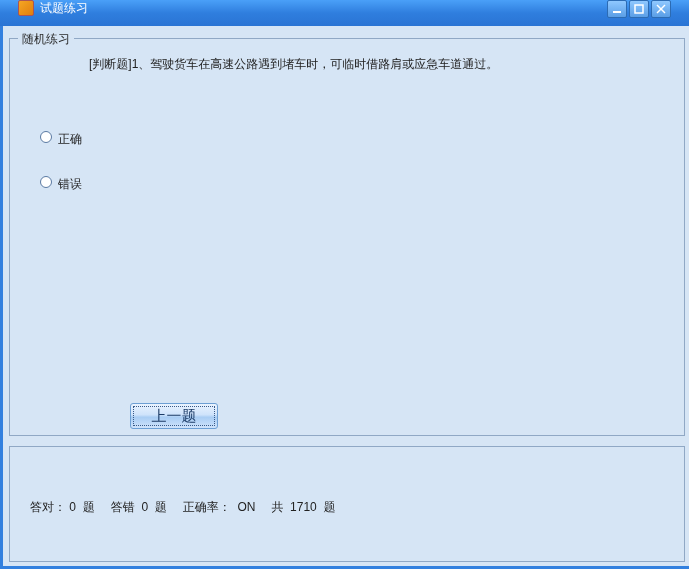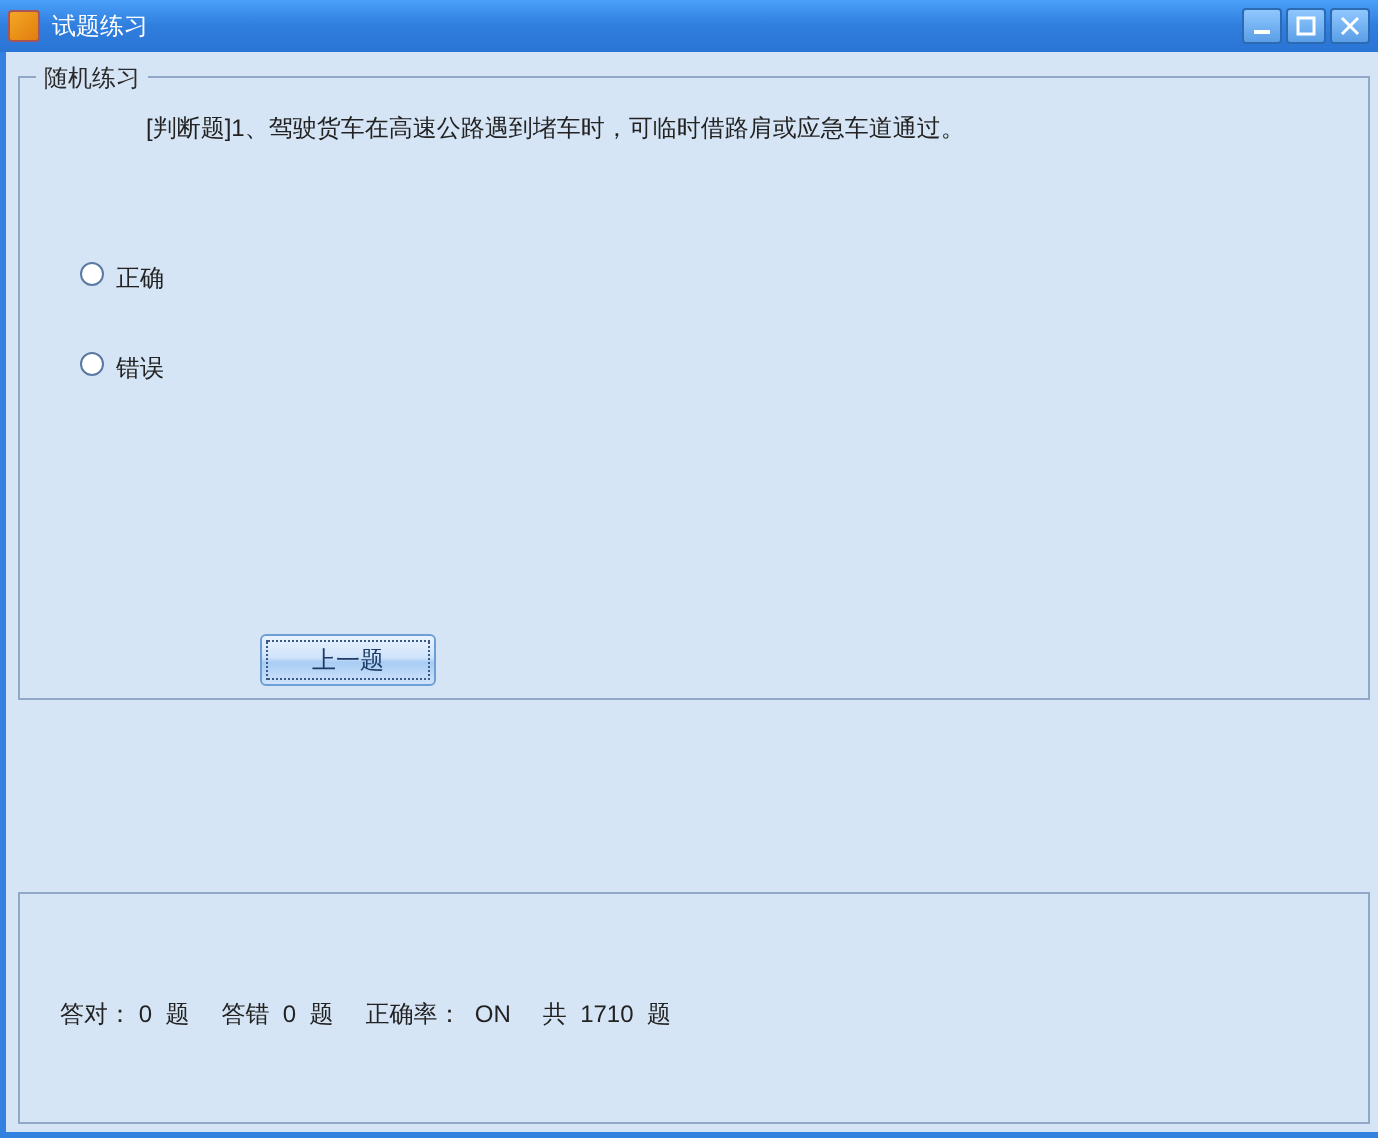--- a/index.html
+++ b/index.html
@@ -13,22 +13,21 @@
   }
   .window {
     width: 689px; height: 569px;
     background: #3280df;
     position: relative;
   }
   .titlebar {
     height: 26px;
     background: linear-gradient(to bottom, #4aa0f8 0%, #2f7ede 50%, #2a74d4 100%);
     display: flex;
-    align-items: center;
-    padding: 0 4px;
+    padding: 0 18px;
     color: #fff;
   }
   .titlebar .app-icon {
     width: 16px; height: 16px;
     margin-right: 6px;
     background: linear-gradient(135deg, #f5a623 0%, #e07e0f 100%);
     border: 1px solid #a55;
     border-radius: 2px;
   }
   .titlebar .title-text {
@@ -63,25 +62,25 @@
   }
   .groupbox .legend {
     position: absolute;
     top: -8px; left: 8px;
     background: #d6e5f5;
     padding: 0 4px;
     color: #2a2a2a;
     font-size: 12px;
   }
   #gb-main {
-    left: 6px; top: 12px; right: 4px; height: 312px;
+    left: 6px; top: 12px; right: 4px; height: 398px;
   }
   .question-text {
     position: absolute;
-    left: 20px; top: 16px; right: 18px;
+    left: 36px; top: 16px; right: 18px;
     color: #222;
     line-height: 1.6;
     padding-left: 43px;
   }
   .options {
     position: absolute;
     left: 30px; top: 92px;
   }
   .opt-row {
     display: flex;
@@ -105,21 +104,21 @@
   .btn {
     width: 88px; height: 26px;
     background: linear-gradient(to bottom, #eaf3ff 0%, #cfe3fb 45%, #a9cdf4 55%, #cfe3fb 100%);
     border: 1px solid #6d9fd4;
     border-radius: 3px;
     color: #1c3b66;
     display: flex;
     align-items: center;
     justify-content: center;
     cursor: pointer;
-    font-size: 12px;
+    font-size: 15px;
   }
   .btn.focus {
     outline: 1px dotted #3a5a88;
     outline-offset: -4px;
   }
   #gb-status {
     left: 6px; top: 420px; right: 4px; height: 116px;
     border: 1px solid #90a8c5;
     position: absolute;
   }

